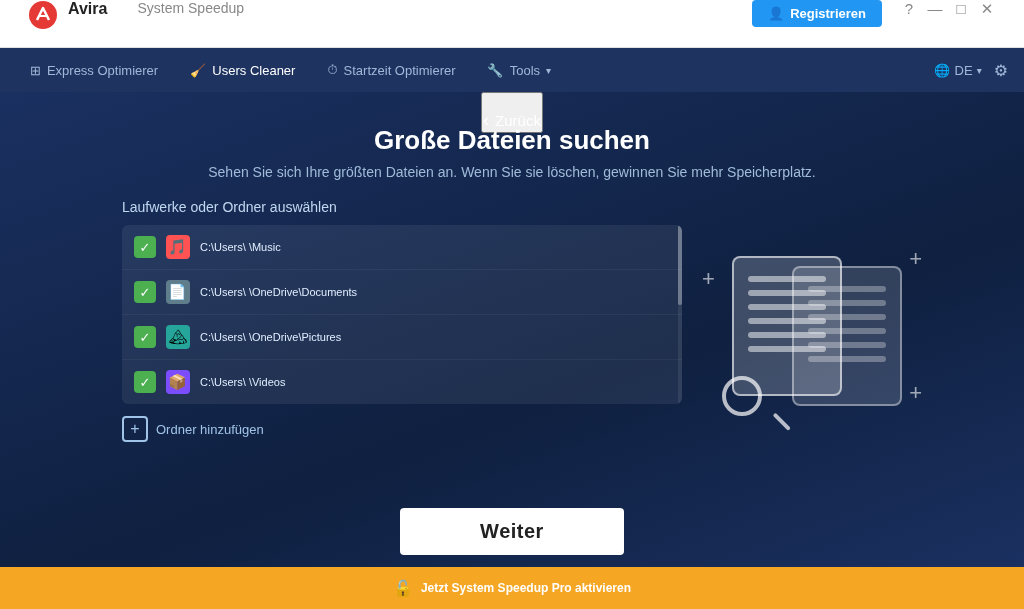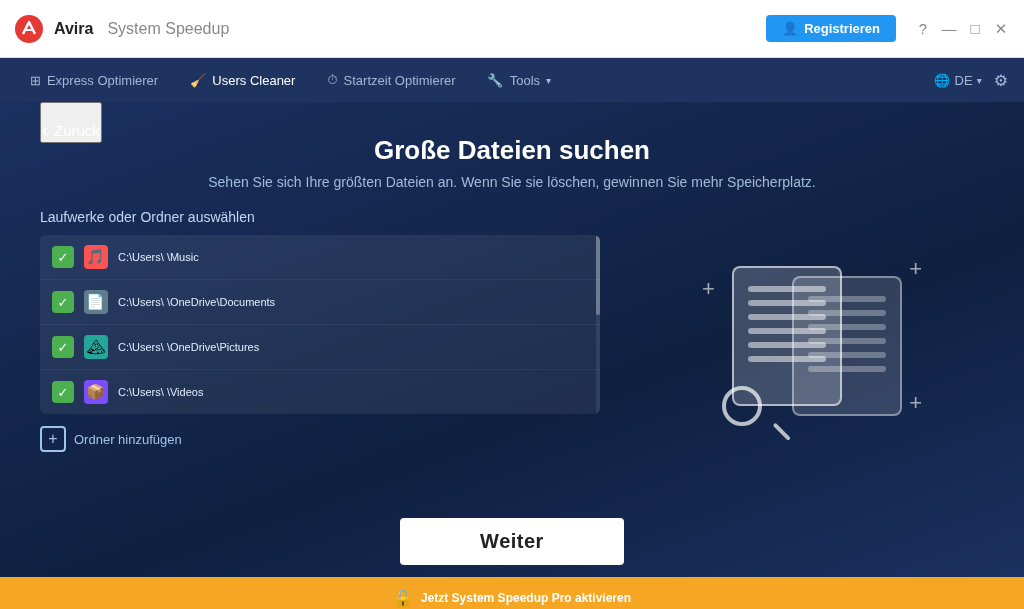--- a/index.html
+++ b/index.html
@@ -7,24 +7,24 @@
       width: 1024px;
       height: 609px;
       font-family: 'Segoe UI', Arial, sans-serif;
       overflow: hidden;
       background: #1a2a4a;
     }
 
     
     #titlebar {
       background: #ffffff;
-      height: 58px;
-      display: flex;
-      align-items: center;
-      padding: 0 14px;
+      height: 48px;
+      display: flex;
+      align-items: flex-start;
+      padding: 0 28px;
       gap: 10px;
       border-bottom: 1px solid #e0e0e0;
     }
     #titlebar .spacer { flex: 1; }
     #titlebar .btn-pro {
       background: #f5a623;
       color: #fff;
       border: none;
       border-radius: 4px;
       padding: 6px 16px;
@@ -100,20 +100,21 @@
     }
 
     
     #main {
       background: linear-gradient(160deg, #1a3060 0%, #0f2040 60%, #1a3060 100%);
       height: calc(609px - 48px - 44px - 42px);
       position: relative;
       padding: 0 40px;
       display: flex;
       flex-direction: column;
+      align-items: center;
     }
 
     
     #back-btn {
       display: flex;
       align-items: center;
       gap: 6px;
       color: #fff;
       font-size: 15px;
       cursor: pointer;
@@ -394,21 +395,21 @@
 </head>
 <body>
 
 <div id="titlebar">
   <svg class="avira-logo" viewBox="0 0 30 30">
     <circle cx="15" cy="15" r="14" fill="#e53935"></circle>
     <path d="M9 20 L15 8 L21 20" fill="none" stroke="#fff" stroke-width="2.5" stroke-linejoin="round"></path>
     <path d="M11.5 16 L18.5 16" fill="none" stroke="#fff" stroke-width="2"></path>
   </svg>
   <span style="font-size:16px;font-weight:700;color:#222;">Avira</span>
-  <span style="font-size:16px;color:#888;margin-left:4px;">System Speedup</span>
+  <span style="font-size:14px;color:#888;margin-left:20px;">System Speedup</span>
   <div class="spacer"></div>
   <button class="btn-register">
     <span>👤</span>
     <span>Registrieren</span>
   </button>
   <div class="win-controls">
     <span class="win-ctrl">?</span>
     <span class="win-ctrl">—</span>
     <span class="win-ctrl">□</span>
     <span class="win-ctrl">✕</span>

